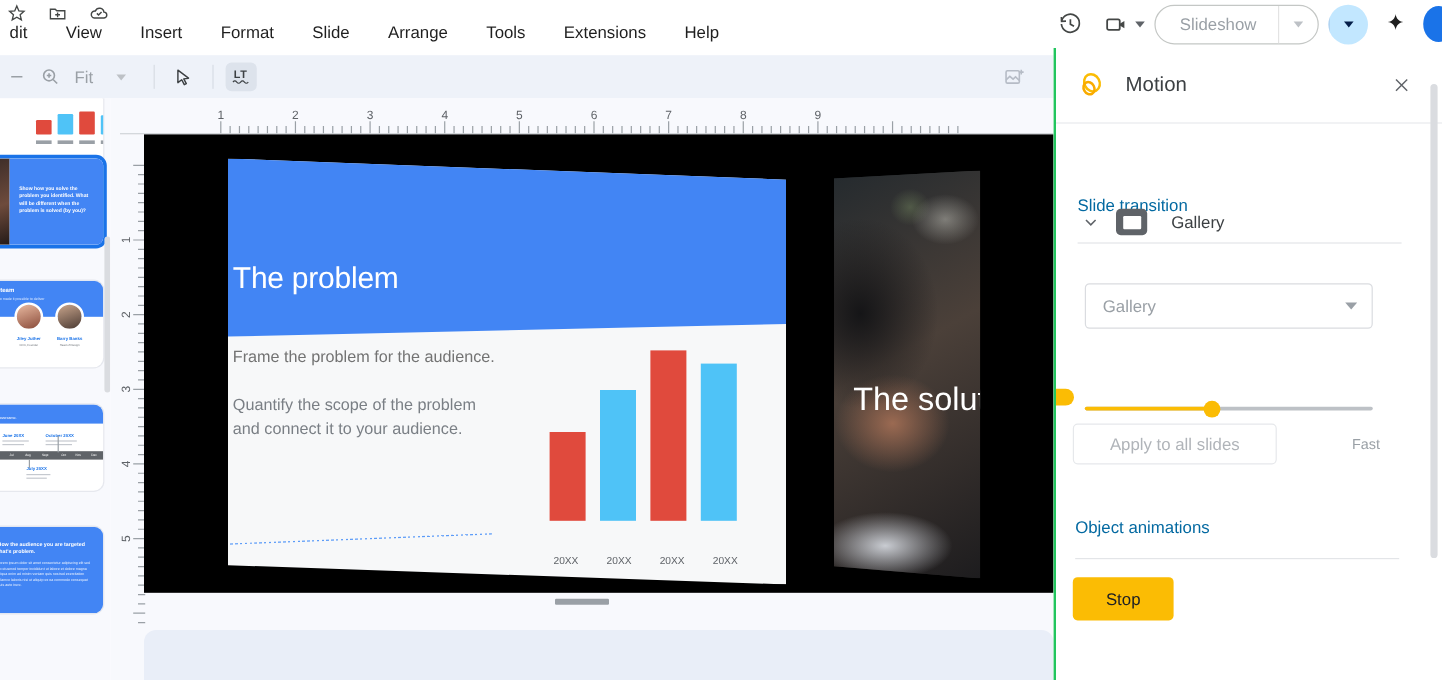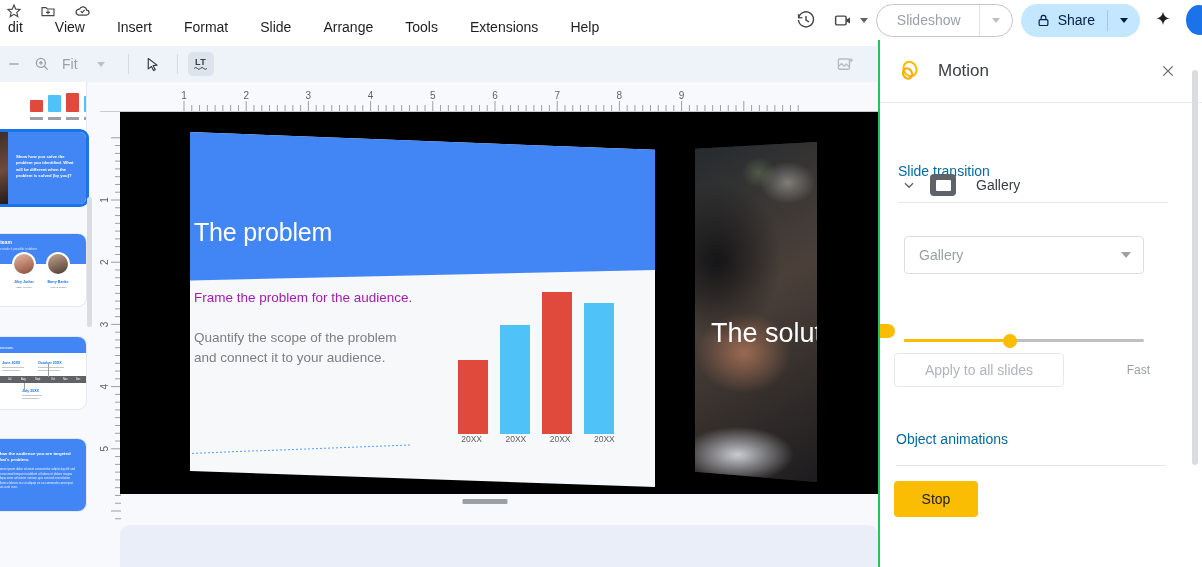--- a/index.html
+++ b/index.html
@@ -142,26 +142,26 @@
     background: #f7f8f9;
     clip-path: polygon(0% 0%, 100% 5.0%, 100% 100%, 0% 95.5%);
     overflow: hidden;
   }
   .so-head {
     position: absolute; left: 0; top: 0; width: 100%; height: 150px;
     background: #4285f4;
     clip-path: polygon(0% 0%, 100% 5.5%, 100% 92%, 0% 99%);
   }
   .so-title { position: absolute; left: 4px; top: 86px; font-size: 25px; color: #fff; letter-spacing: -.2px; }
-  .so-p1 { position: absolute; left: 4px; top: 158px; font-size: 13.5px; color: #a21caf; }
+  .so-p1 { position: absolute; left: 4px; top: 158px; font-size: 13.5px; color: #737373; }
   .so-p2 { position: absolute; left: 4px; top: 196px; font-size: 13.5px; color: #7a7f85; line-height: 20px; }
   .so-chart { position: absolute; left: 268px; top: 150px; width: 160px; height: 190px; }
   .so-bars { position: absolute; left: 0; bottom: 38px; width: 100%; display: flex; align-items: flex-end; gap: 12px; }
   .so-bars i { display: block; width: 30px; }
-  .so-xlabels { position: absolute; left: 0; bottom: 28px; width: 100%; display: flex; gap: 17px; }
+  .so-xlabels { position: absolute; left: 0; bottom: 0; width: 100%; display: flex; gap: 17px; }
   .so-xlabels span { display: block; width: 30px; text-align: center; font-size: 8.5px; color: #5f6368; }
   .so-axis {
     position: absolute; left: -70px; bottom: 36px; width: 290px; height: 1px;
     background: repeating-linear-gradient(to right,#5b9bf8 0 2px,transparent 2px 4px);
     transform: rotate(-2.2deg);
   }
   
   .slide-in {
     position: absolute; left: 575px; top: 30px; width: 122px; height: 340px;
     overflow: hidden;
@@ -311,29 +311,20 @@
         <span class="caret-sm"></span>
       </span>
       <div class="slideshow-btn">
         <span class="slideshow-label">Slideshow</span>
         <span class="slideshow-div"></span>
         <span class="slideshow-caret">
           <span class="caret-sm"></span>
         </span>
       </div>
       <div class="share-btn">
-        <span class="share-main">
-          <span>
-            <svg width="15" height="15" viewBox="0 0 24 24" fill="none" stroke="#041e49" stroke-width="1.9">
-              <rect x="5" y="10.5" width="14" height="9.5" rx="2"></rect>
-              <path d="M8.2 10.5V7.6a3.8 3.8 0 0 1 7.6 0v2.9"></path>
-            </svg>
-          </span>
-          <span class="share-label">Share</span>
-        </span>
         <span class="share-div"></span>
         <span class="share-caret">
           <span class="caret-sm"></span>
         </span>
       </div>
       <span class="tr-icon spark">
         <svg width="20" height="20" viewBox="0 0 24 24" fill="currentColor">
           <path d="M12 2c.6 4.6 3.4 7.4 8 8-4.6.6-7.4 3.4-8 8-.6-4.6-3.4-7.4-8-8 4.6-.6 7.4-3.4 8-8z"></path>
         </svg>
       </span>

